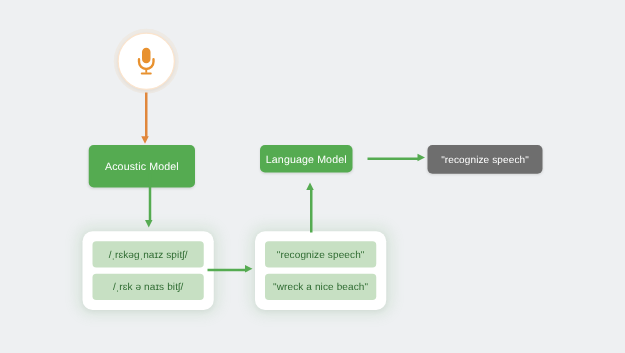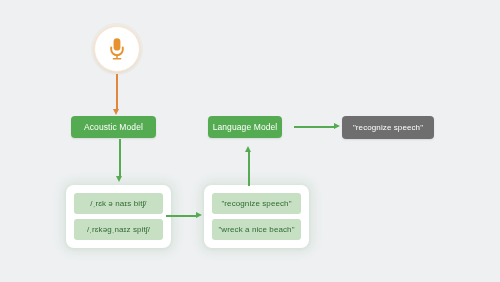--- a/index.html
+++ b/index.html
@@ -47,21 +47,21 @@
     justify-content: center;
     font-size: 8.5px;
     letter-spacing: 0.1px;
     color: #ffffff;
     box-shadow: 0 1px 2px rgba(0,0,0,0.10);
     white-space: nowrap;
   }
   .pill-green { background: #55ab51; }
   .pill-gray  { background: #6e6e6e; }
 
-  #acoustic-model { left: 71px;  top: 116px; width: 85px; height: 22px; }
+  #acoustic-model { left: 71px;  top: 116px; width: 85px; height: 34px; }
   #language-model { left: 208px; top: 116px; width: 74px; height: 22px; }
   #final-output   { left: 342px; top: 116px; width: 92px; height: 23px;
                     font-size: 8px; }
 
   
   .card {
     position: absolute;
     box-sizing: border-box;
     background: #ffffff;
     border-radius: 8px;
@@ -177,24 +177,24 @@
     <div class="hline green-line"></div>
     <div class="arrow arrow-right-green"></div>
   </div>
 
   <div class="pill pill-gray" id="final-output">
     <span>"recognize speech"</span>
   </div>
 
   <div class="card" id="card-phonemes">
     <div class="chip">
+      <span>/ˌrɛkəgˌnaɪz spitʃ/</span>
+    </div>
+    <div class="chip">
       <span>/ˌrɛk ə naɪs bitʃ/</span>
-    </div>
-    <div class="chip">
-      <span>/ˌrɛkəgˌnaɪz spitʃ/</span>
     </div>
   </div>
 
   <div class="conn" id="conn-phonemes-texts">
     <div class="hline green-line"></div>
     <div class="arrow arrow-right-green"></div>
   </div>
 
   <div class="card" id="card-texts">
     <div class="chip">

